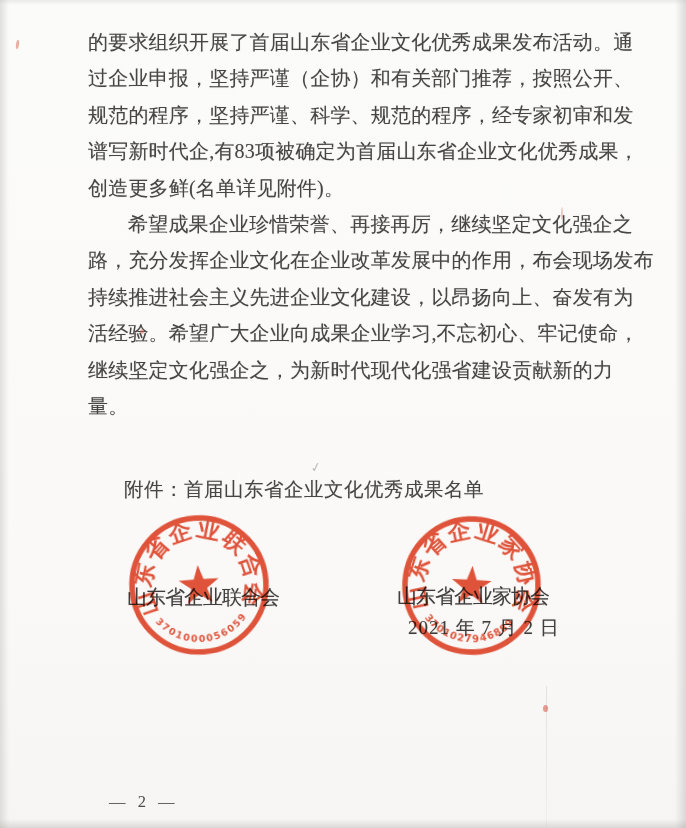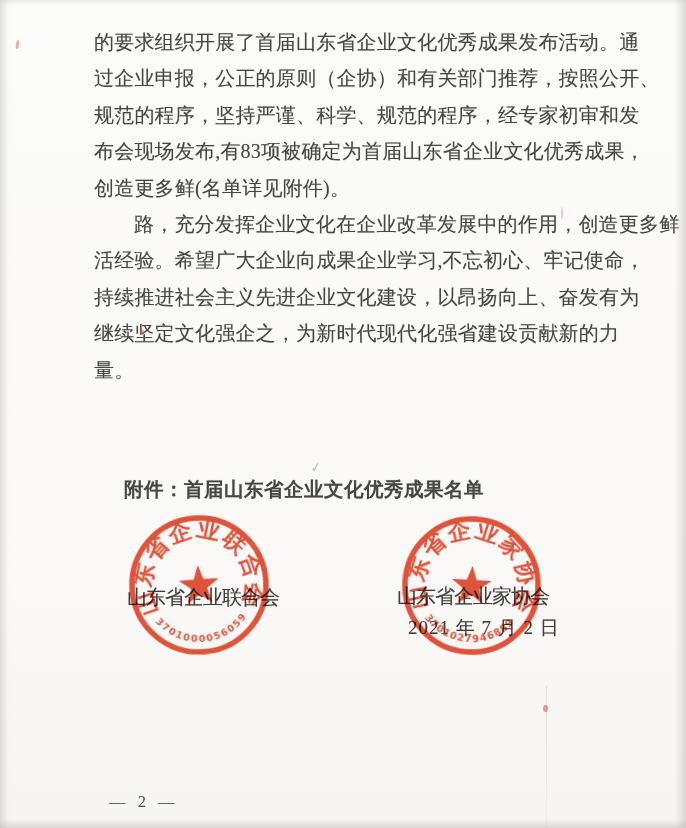--- a/index.html
+++ b/index.html
@@ -92,38 +92,39 @@
 <body>
 
 <div class="scan">
 
   <div class="edge edge-left"></div>
   <div class="edge edge-right"></div>
   <div class="edge edge-bottom"></div>
   <div class="edge edge-top"></div>
   <div class="crease"></div>
 
-  <div class="body-text" style="color: rgb(71, 70, 69); margin-left: 6px;">
+  <div class="body-text" style="color: rgb(71, 70, 69);">
     <div class="para para1">
         <div class="text-line">的要求组织开展了首届山东省企业文化优秀成果发布活动。通</div>
-        <div class="text-line">过企业申报，公正的原则（企协）和有关部门推荐，按照公开、</div>
+        <div class="text-line">过企业申报，坚持严谨（企协）和有关部门推荐，按照公开、</div>
         <div class="text-line">规范的程序，坚持严谨、科学、规范的程序，经专家初审和发</div>
-        <div class="text-line">布会现场发布,有83项被确定为首届山东省企业文化优秀成果，</div>
+        <div class="text-line">谱写新时代企,有83项被确定为首届山东省企业文化优秀成果，</div>
         <div class="text-line">创造更多鲜(名单详见附件)。</div>
       </div>
     <div class="para para2">
-        <div class="text-line">路，充分发挥企业文化在企业改革发展中的作用，创造更多鲜</div>
+        <div class="text-line">希望成果企业珍惜荣誉、再接再厉，继续坚定文化强企之</div>
+        <div class="text-line">路，充分发挥企业文化在企业改革发展中的作用，布会现场发布</div>
+        <div class="text-line">持续推进社会主义先进企业文化建设，以昂扬向上、奋发有为</div>
         <div class="text-line">活经验。希望广大企业向成果企业学习,不忘初心、牢记使命，</div>
-        <div class="text-line">持续推进社会主义先进企业文化建设，以昂扬向上、奋发有为</div>
         <div class="text-line">继续坚定文化强企之，为新时代现代化强省建设贡献新的力</div>
         <div class="text-line">量。</div>
       </div>
   </div>
 
-  <div class="attachment" style="color: rgb(71, 70, 69); font-weight: bold;">附件：首届山东省企业文化优秀成果名单</div>
+  <div class="attachment" style="color: rgb(71, 70, 69);">附件：首届山东省企业文化优秀成果名单</div>
 
   <div class="sig sig-left">山东省企业联合会</div>
   <div class="sig sig-right">山东省企业家协会</div>
   <div class="date">2021 年 7 月 2 日</div>
 
   <svg class="stamp stamp-left" viewBox="0 0 146 146" aria-hidden="true" style="color: rgb(226, 70, 43);">
     <defs>
       <path id="arc-top-l" d="M 34.7 101.9 A 48 48 0 1 1 111.3 101.9" fill="none"></path>
       <path id="arc-bot-l" d="M 22.2 98.9 A 57 57 0 0 0 123.8 98.9" fill="none"></path>
     </defs>

